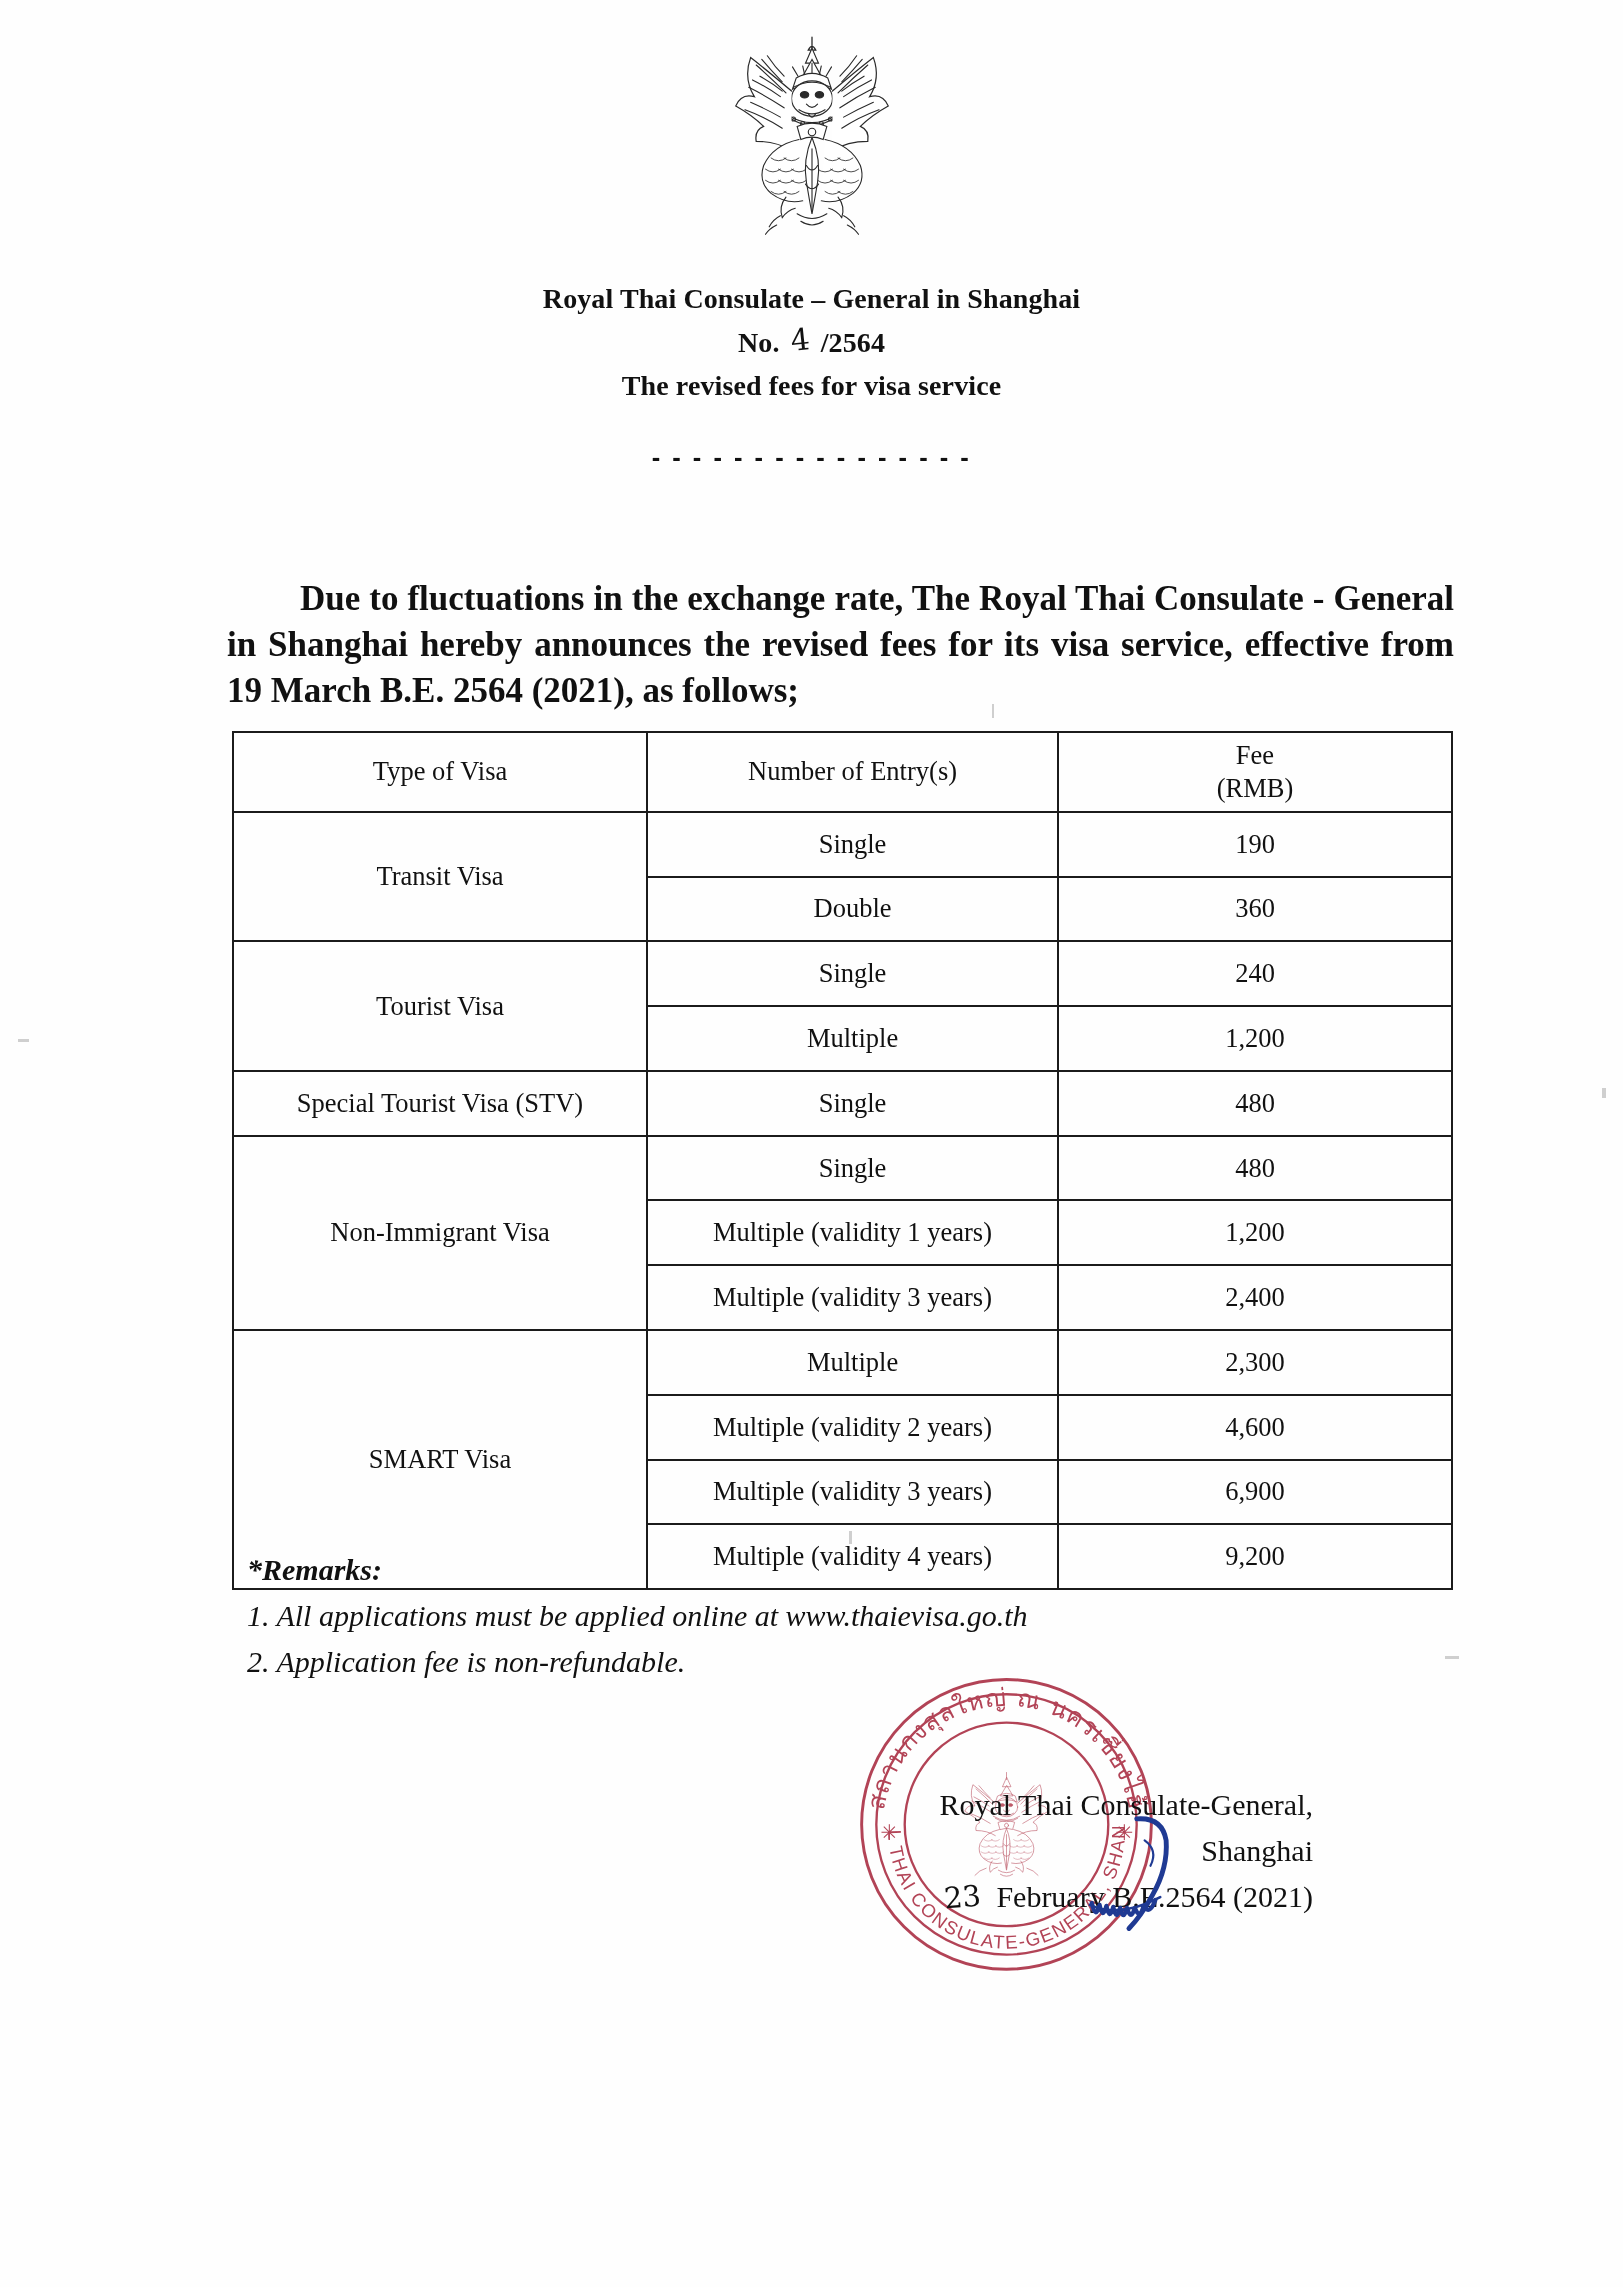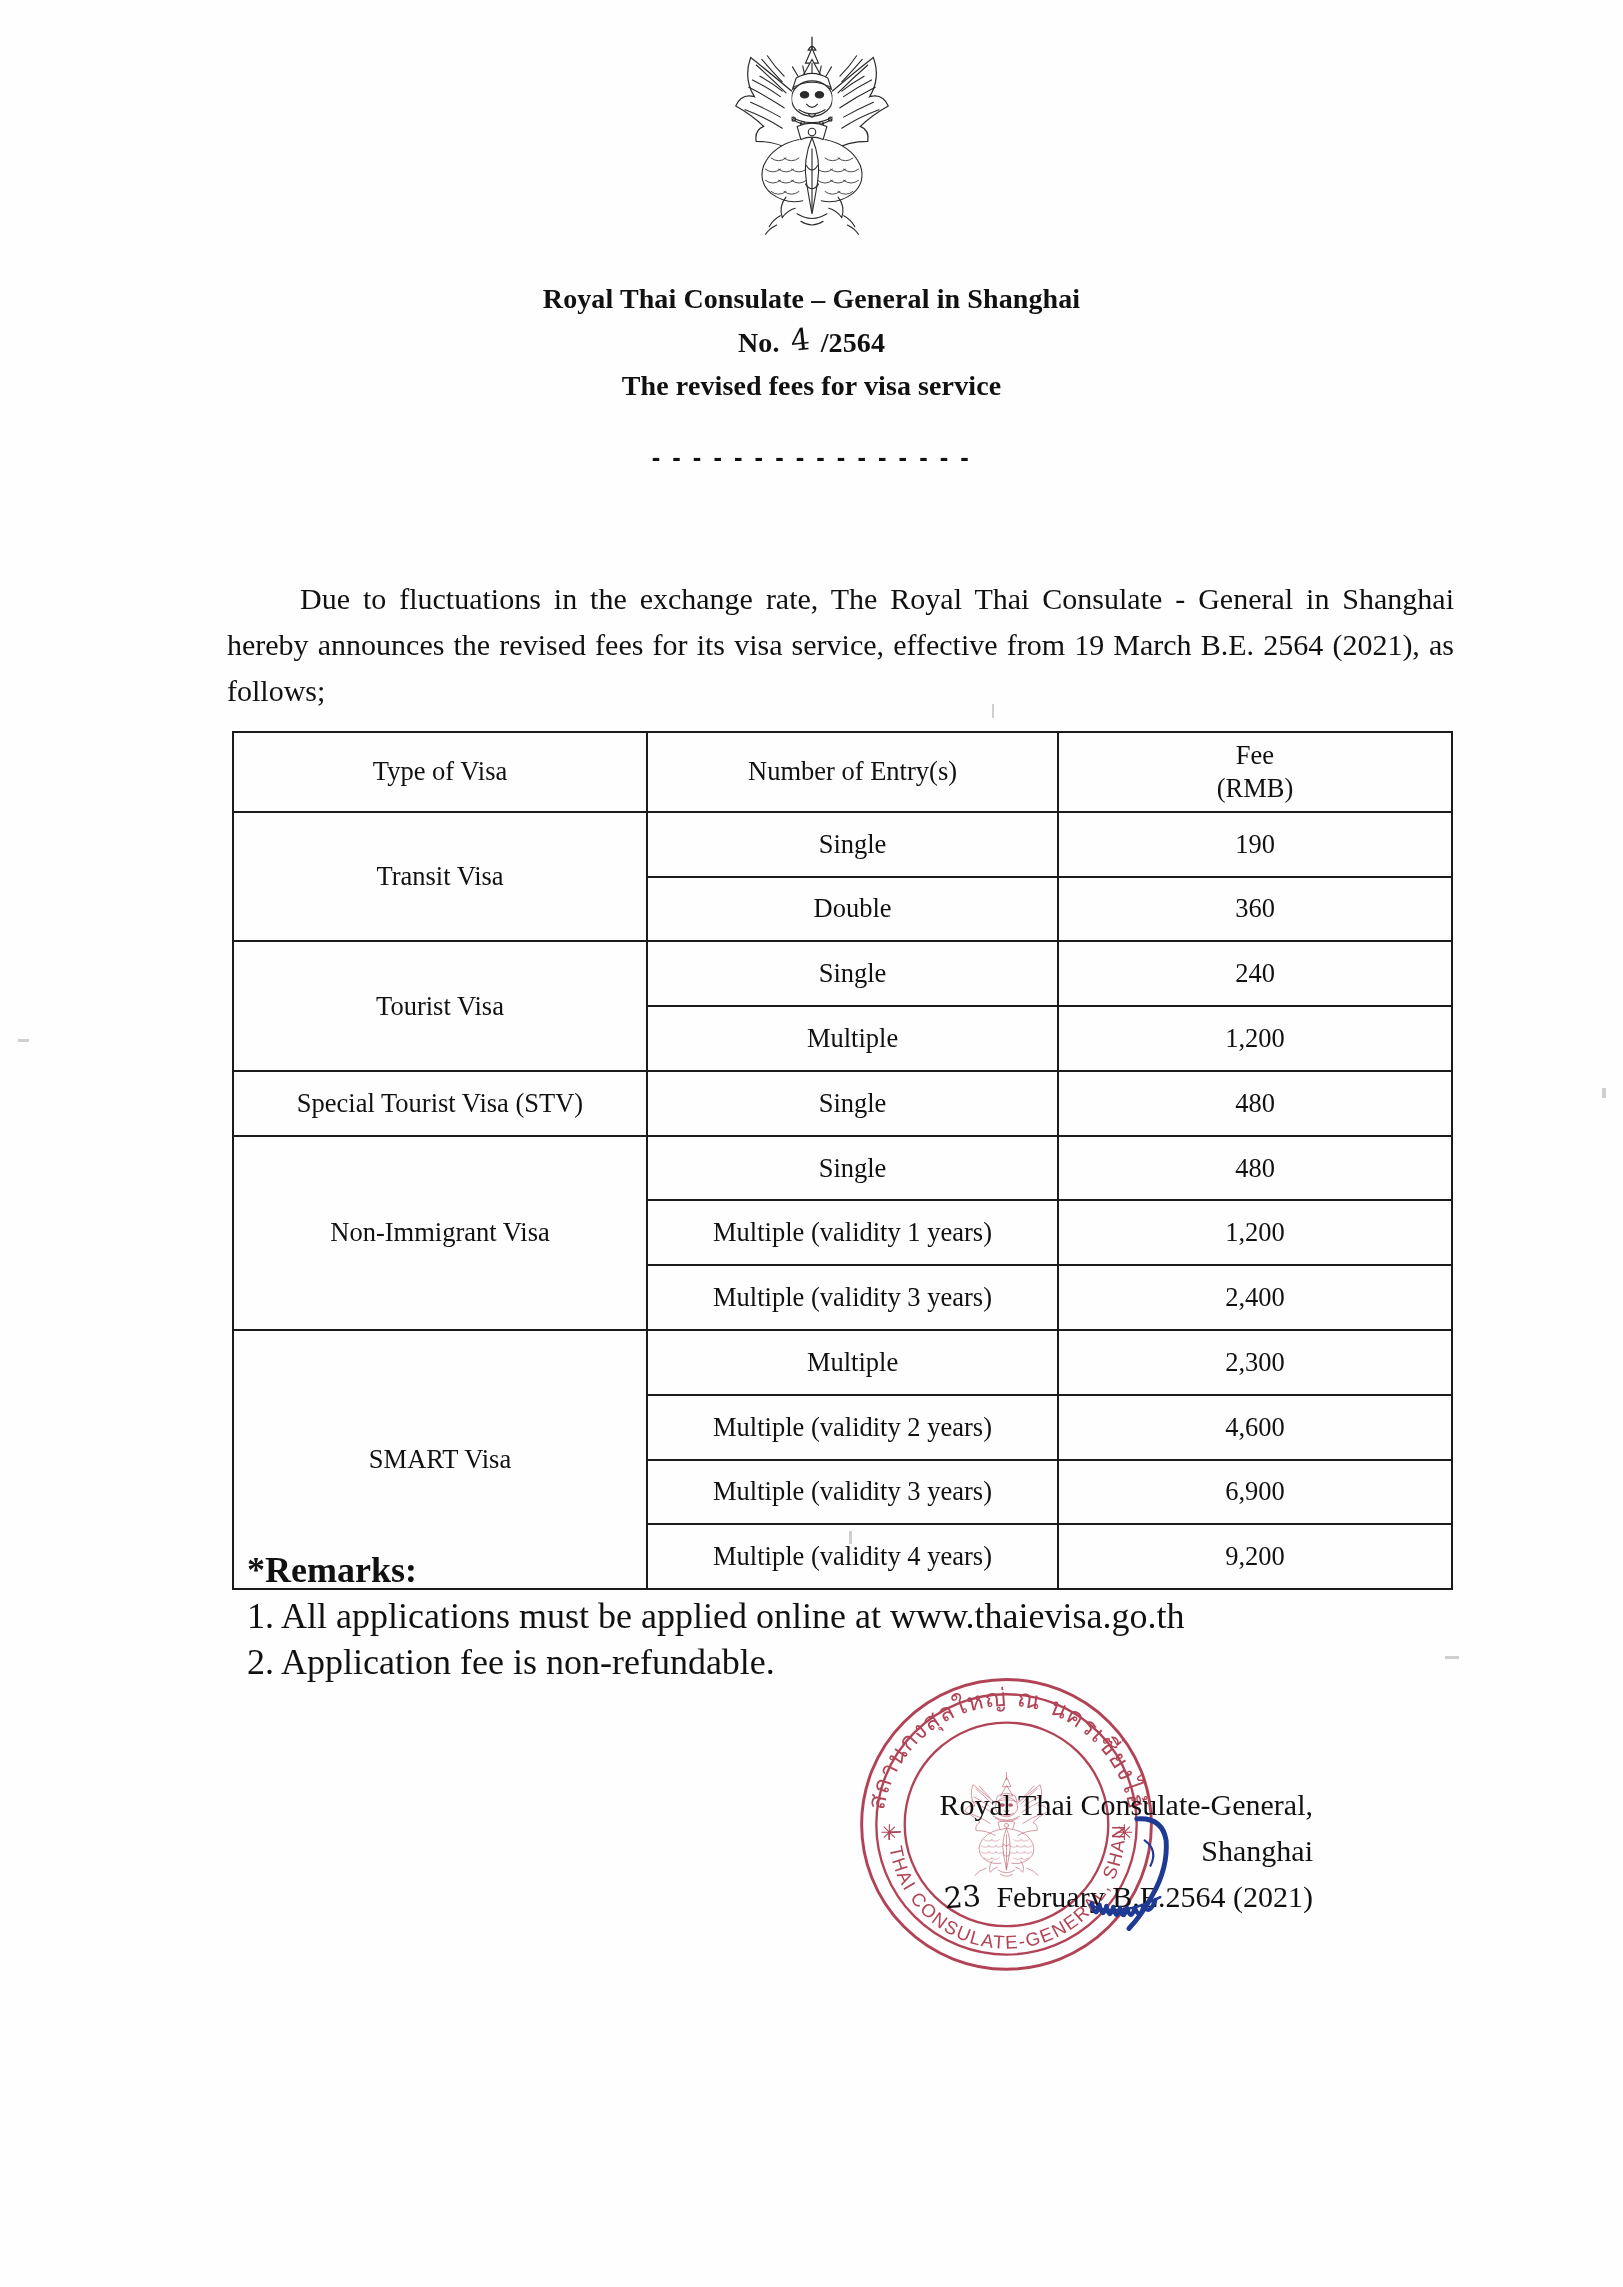--- a/index.html
+++ b/index.html
@@ -65,24 +65,25 @@
     font-family: "Liberation Sans", sans-serif;
     color: #111;
   }
 
   
   .body-para {
     position: absolute;
     left: 227px;
     top: 576px;
     width: 1227px;
-    font-size: 30px;
+    font-size: 35px;
     line-height: 46px;
     text-align: justify;
     text-justify: inter-word;
+    font-weight: bold;
   }
   .body-para .indent { display: inline-block; width: 73px; }
 
   
   .fee-table {
     position: absolute;
     left: 232px;
     top: 731px;
     width: 1221px;
     border-collapse: collapse;
@@ -102,22 +103,23 @@
   .col-fee    { width: 395px; }
   .fee-table td.cell { height: 51px; }
   .hdr-fee { line-height: 33px; }
 
   
   .remarks {
     position: absolute;
     left: 247px;
     top: 1547px;
     width: 1078px;
-    font-size: 36px;
+    font-size: 30px;
     line-height: 46px;
+    font-style: italic;
   }
   .remarks .rem-title { font-weight: bold; display: block; }
   .remarks .rem-item  { display: block; }
 
   
   .signature {
     position: absolute;
     left: 627px;
     top: 1782px;
     width: 686px;

